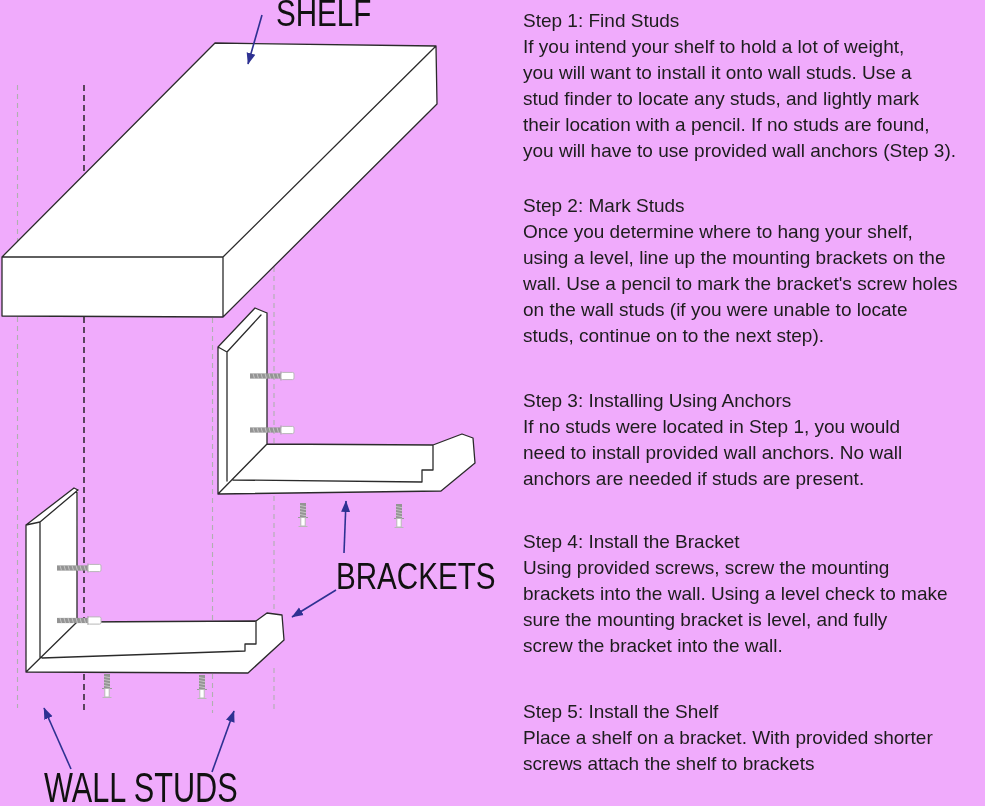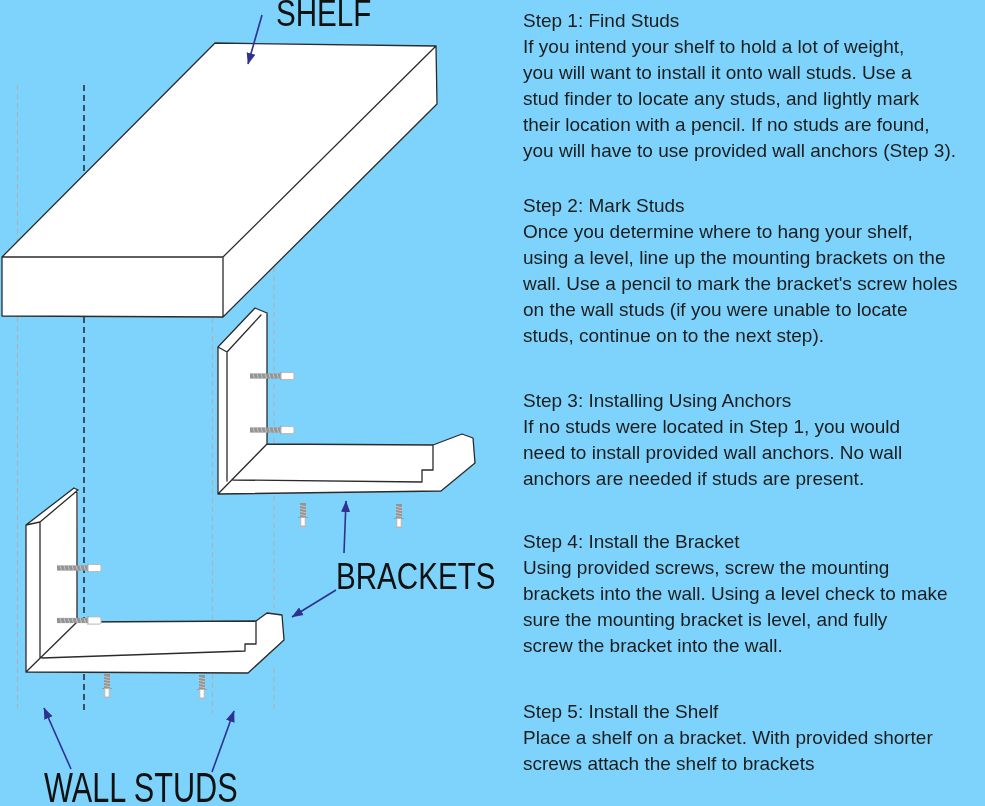--- a/index.html
+++ b/index.html
@@ -1,16 +1,16 @@
 <!DOCTYPE html>
 <html><head>
 <meta charset="utf-8">
 <style>
   html,body{margin:0;padding:0;background:#ffffff;}
-  .canvas{position:relative;width:985px;height:806px;background:#7dd3fc;overflow:hidden;
+  .canvas{position:relative;width:985px;height:806px;background:#f0abfc;overflow:hidden;
           font-family:"Liberation Sans", sans-serif;}
   .diagram-svg{position:absolute;left:0;top:0;}
 
   
   .edge{fill:none;stroke:#2b2b2b;stroke-width:1.3;stroke-linejoin:round;stroke-linecap:round;}
   .fill-white{fill:#ffffff;stroke:none;}
   .stud-light{fill:none;stroke:#b0b0b0;stroke-width:1.1;stroke-dasharray:5,4;}
   .stud-dark{fill:none;stroke:#1a1a1a;stroke-width:1.4;stroke-dasharray:6,4;}
   .arrow{fill:none;stroke:#2e3192;stroke-width:1.6;}
   .arrowhead{fill:#2e3192;}

